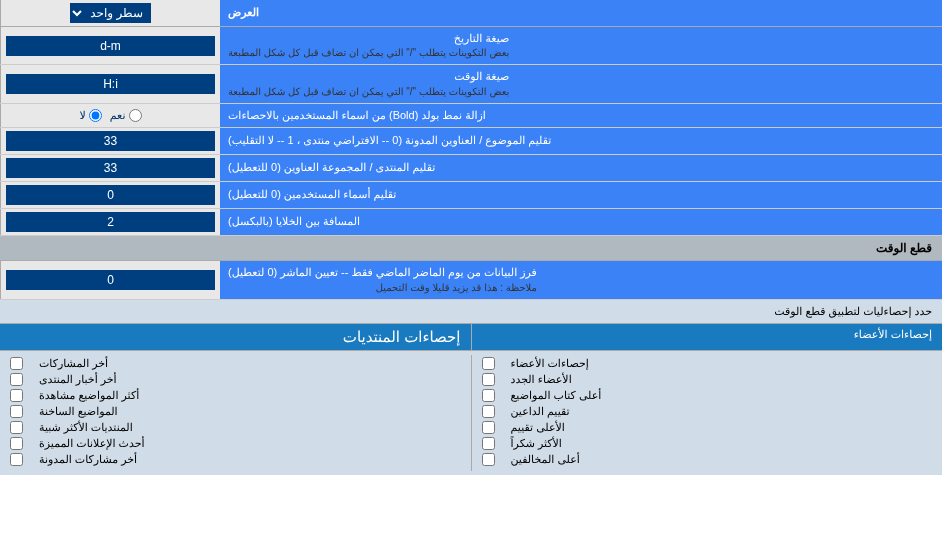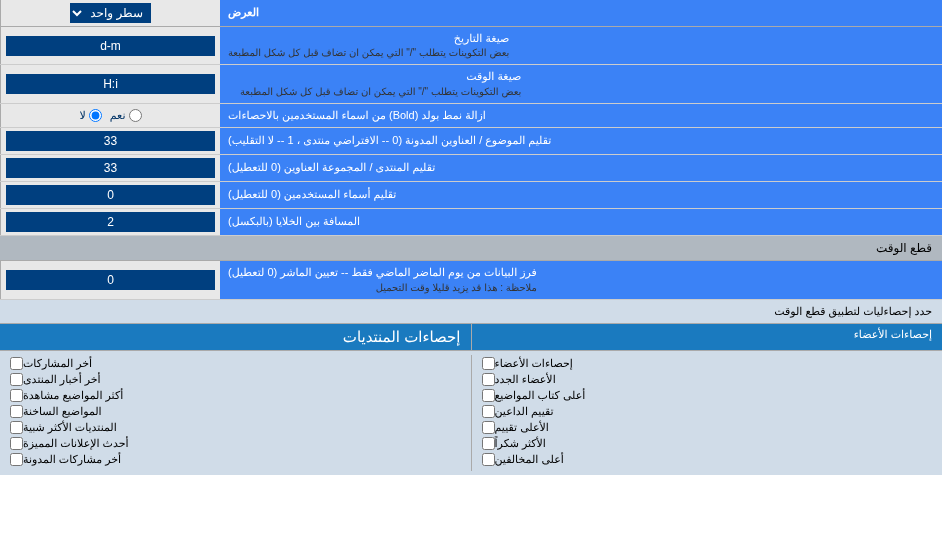--- a/index.html
+++ b/index.html
@@ -62,30 +62,30 @@
     .radio-label {
       color: #003366;
       font-size: 11px;
       display: flex;
       align-items: flex-start;
       gap: 3px;
     }
     .section-header {
       background: #b0b8c0;
       color: #000;
-      font-weight: normal;
+      font-weight: bold;
       padding: 5px 10px;
       text-align: right;
       border-bottom: 1px solid #aaa;
       font-size: 12px;
     }
     .checkbox-item {
       display: flex;
       align-items: center;
-      gap: 0;
+      gap: 16px;
       margin-bottom: 3px;
       font-size: 11px;
       color: #000;
       justify-content: flex-end;
     }
     .checkbox-item input {
       margin: 0;
     }
     .note-text {
       font-size: 10px;
@@ -118,21 +118,21 @@
       <div class="note-text">بعض التكوينات يتطلب "/" التي يمكن ان تضاف قبل كل شكل المطبعة</div>
     </div>
   </div>
   <div class="input-cell">
     <input class="input-field" type="text" value="d-m" style="">
   </div>
 </div>
 
 <div class="row">
   <div class="label-cell">
-    <div style="text-align:right;margin-left:12px;">
+    <div style="text-align:right;">
       <div>صيغة الوقت</div>
       <div class="note-text">بعض التكوينات يتطلب "/" التي يمكن ان تضاف قبل كل شكل المطبعة</div>
     </div>
   </div>
   <div class="input-cell">
     <input class="input-field" type="text" value="H:i" style="">
   </div>
 </div>
 
 <div class="row">

